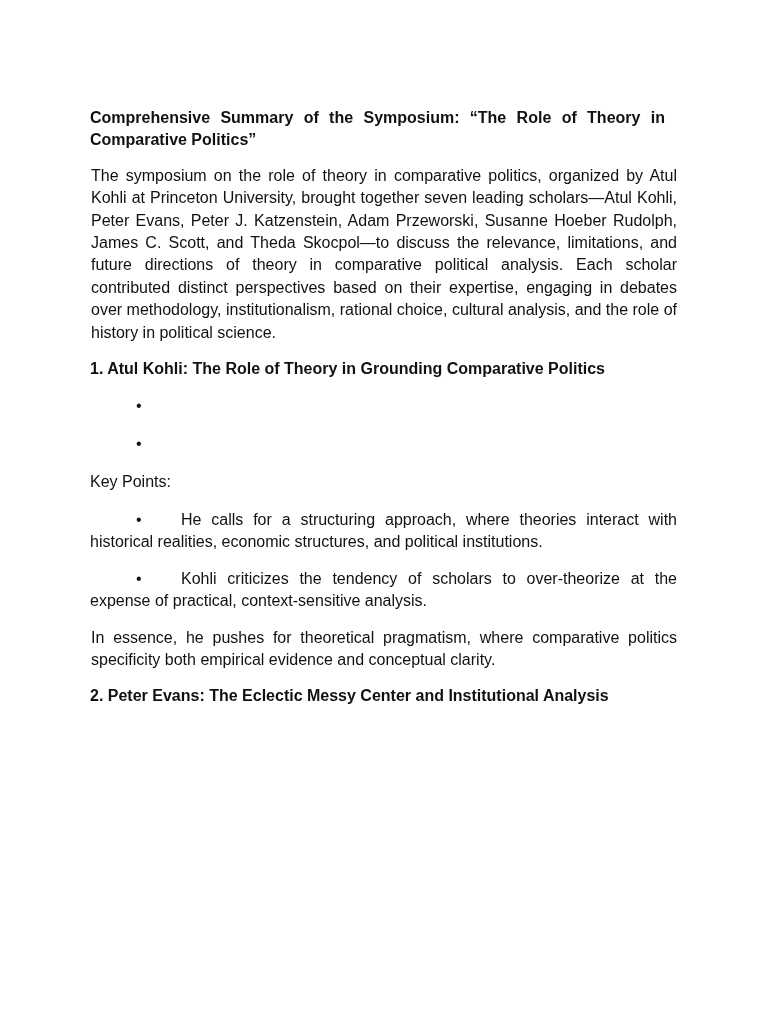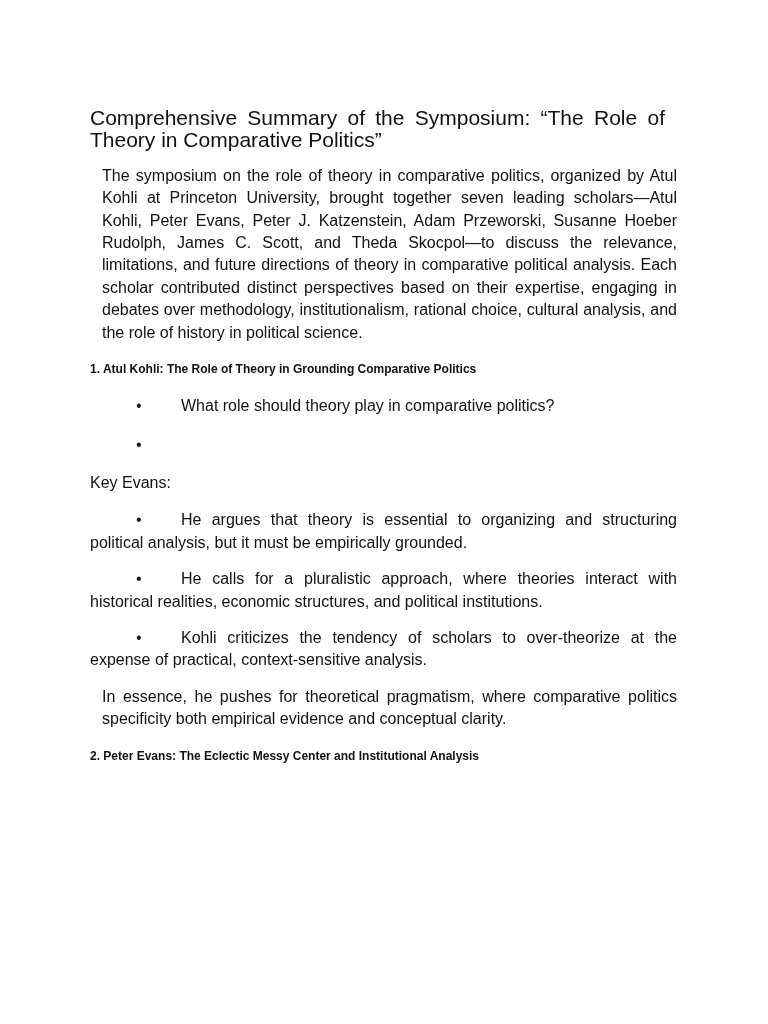--- a/index.html
+++ b/index.html
@@ -22,34 +22,34 @@
     }
     .content {
       position: absolute;
       left: 90px;
       top: 107px;
       width: 587px;
       font-size: 16px;
       line-height: 22.4px;
     }
     .doc-title {
-      font-weight: normal;
+      font-weight: bold;
       text-align: justify;
       margin: 0 12px 13px 0;
-      font-size: 21px;
+      font-size: 16px;
       line-height: 22.4px;
     }
     .para {
-      margin: 0 0 14px 12px;
+      margin: 0 0 14px 1px;
       text-align: justify;
     }
     .section-heading {
       font-weight: bold;
       margin: 0 0 15px 0;
-      font-size: 12px;
+      font-size: 16px;
       line-height: 22.4px;
     }
     .q-item {
       position: relative;
       margin: 0 0 16px 0;
       padding-left: 91px;
       min-height: 22px;
     }
     .q-item .bullet {
       position: absolute;
@@ -78,32 +78,30 @@
 
     <p class="doc-title">Comprehensive Summary of the Symposium: “The Role of Theory in Comparative Politics”</p>
 
     <p class="para">The symposium on the role of theory in comparative politics, organized by Atul Kohli at Princeton University, brought together seven leading scholars—Atul Kohli, Peter Evans, Peter J. Katzenstein, Adam Przeworski, Susanne Hoeber Rudolph, James C. Scott, and Theda Skocpol—to discuss the relevance, limitations, and future directions of theory in comparative political analysis. Each scholar contributed distinct perspectives based on their expertise, engaging in debates over methodology, institutionalism, rational choice, cultural analysis, and the role of history in political science.</p>
 
     <p class="section-heading">1. Atul Kohli: The Role of Theory in Grounding Comparative Politics</p>
 
 
     <div class="q-item">
       <span class="bullet">•</span>
-      <span>What role should theory play in comparative politics?</span>
     </div>
     <div class="q-item">
       <span class="bullet">•</span>
     </div>
 
-    <p class="label">Key Evans:</p>
-
-    <p class="kp-item"><span class="bullet">•</span><span>He argues that theory is essential to organizing and structuring political analysis, but it must be empirically grounded.</span></p>
+    <p class="label">Key Points:</p>
 
 
-    <p class="kp-item"><span class="bullet">•</span><span>He calls for a pluralistic approach, where theories interact with historical realities, economic structures, and political institutions.</span></p>
+
+    <p class="kp-item"><span class="bullet">•</span><span>He calls for a structuring approach, where theories interact with historical realities, economic structures, and political institutions.</span></p>
 
     <p class="kp-item"><span class="bullet">•</span><span>Kohli criticizes the tendency of scholars to over-theorize at the expense of practical, context-sensitive analysis.</span></p>
 
     <p class="para">In essence, he pushes for theoretical pragmatism, where comparative politics specificity both empirical evidence and conceptual clarity.</p>
 
     <p class="section-heading">2. Peter Evans: The Eclectic Messy Center and Institutional Analysis</p>
 
   </div>
 </div>
 

